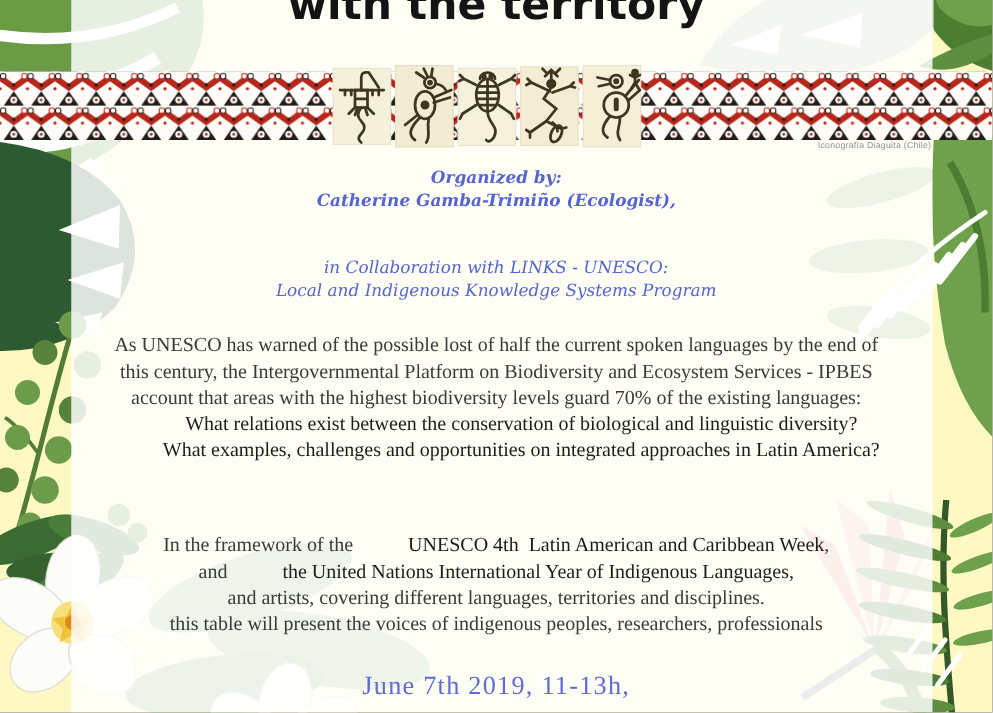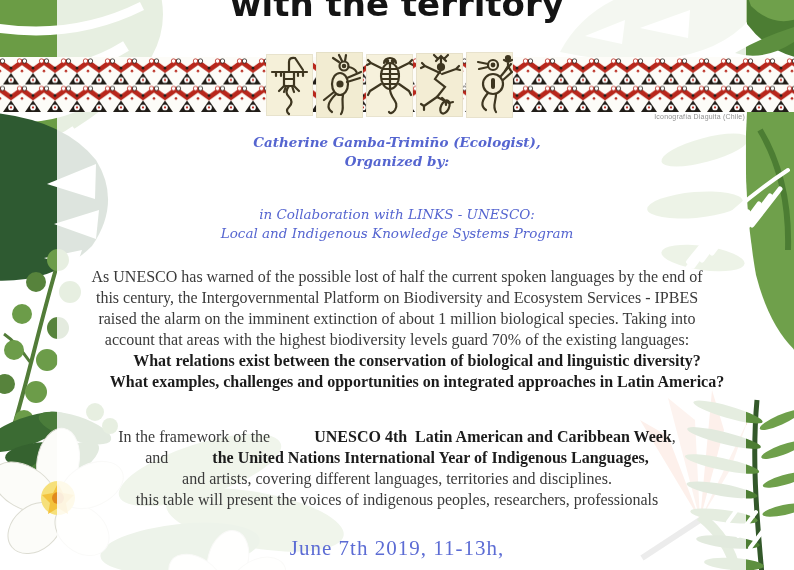--- a/index.html
+++ b/index.html
@@ -1,16 +1,16 @@
 <!DOCTYPE html>
 <html><head>
 <meta charset="utf-8">
 <style>
   html,body{margin:0;padding:0;background:#888;}
-  #poster{position:relative;width:794px;height:570px;margin:0 auto;background:#ffffff;overflow:hidden;
+  #poster{position:relative;width:794px;height:570px;margin:0 auto;background:#fef9c3;overflow:hidden;
           font-family:"Liberation Serif",serif;}
   #decor{position:absolute;left:0;top:0;width:794px;height:570px;z-index:1;}
   .overlay{position:absolute;left:57px;top:0;width:689px;height:570px;background:rgba(255,255,255,0.84);z-index:2;}
   
   .title-clip{position:absolute;left:0;top:0;width:794px;height:27px;overflow:hidden;z-index:3;}
   .title-text{margin-top:-13px;text-align:center;font-family:"DejaVu Sans",sans-serif;
               font-size:34px;line-height:34px;font-weight:600;letter-spacing:0px;color:#141414;}
   
   .band{position:absolute;left:0;top:57px;width:794px;height:55px;z-index:3;}
   .pg-strip{position:absolute;left:266px;top:51px;height:68px;display:flex;gap:3px;align-items:center;z-index:4;}
@@ -19,21 +19,21 @@
                 font-size:7px;color:#8f8f8f;z-index:4;letter-spacing:.2px;}
   
   .center-block{position:absolute;left:0;width:794px;text-align:center;z-index:4;}
   .org-block{top:133px;font-family:"DejaVu Serif",serif;font-style:italic;font-weight:700;
              font-size:13.5px;line-height:18.5px;}
   .collab-block{top:205px;font-family:"DejaVu Serif",serif;font-style:italic;font-weight:400;
              font-size:13.5px;line-height:18.5px;}
   .body-block{top:266px;font-size:16px;line-height:21px;}
   .fw-block{top:426px;font-size:16px;line-height:21px;}
   .t-line{white-space:pre;}
-  .t-line.bold, .t-line .bold{font-weight:700;color:#1c1c1c;padding-left:40px;}
+  .t-line.bold, .t-line .bold{font-weight:400;color:#1c1c1c;padding-left:40px;}
   .date-line{top:535px;font-size:21px;line-height:26px;letter-spacing:1px;}
 </style>
 </head>
 <body>
 
 <div id="poster">
 
   <svg id="decor" viewBox="0 0 794 570" xmlns="http://www.w3.org/2000/svg">
 
     <g>
@@ -238,33 +238,32 @@
         <path d="M22,41 C16,48 14,54 20,58 M30,42 C30,50 26,54 30,60"></path>
         <circle cx="42" cy="6" r="2" fill="#3e3620"></circle>
           <path d="M42,8 v6 M42,10 l-4,-2 M42,10 l4,-2 M42,14 l-3,5 M42,14 l3,5"></path>
       </svg>
     </div>
   </div>
 
   <div class="band-caption">Iconografía Diaguita (Chile)</div>
 
   <div class="center-block org-block" style="color: rgb(85, 101, 208);">
+    <div class="t-line">Organized by:</div>
     <div class="t-line">Catherine Gamba-Trimiño (Ecologist),</div>
-    <div class="t-line">Organized by:</div>
   </div>
 
   <div class="center-block collab-block" style="color: rgb(85, 101, 208);">
     <div class="t-line">in Collaboration with LINKS - UNESCO:</div>
     <div class="t-line">Local and Indigenous Knowledge Systems Program</div>
   </div>
 
   <div class="center-block body-block" style="color: rgb(58, 58, 58);">
       <div class="t-line">As UNESCO has warned of the possible lost of half the current spoken languages by the end of</div>
       <div class="t-line">this century, the Intergovernmental Platform on Biodiversity and Ecosystem Services - IPBES</div>
-      <div class="t-line">raised the alarm on the imminent extinction of about 1 million biological species. Taking into</div>
       <div class="t-line">account that areas with the highest biodiversity levels guard 70% of the existing languages:</div>
       <div class="t-line bold">What relations exist between the conservation of biological and linguistic diversity?</div>
       <div class="t-line bold">What examples, challenges and opportunities on integrated approaches in Latin America?</div>
     </div>
 
   <div class="center-block fw-block" style="color: rgb(58, 58, 58);">
       <div class="t-line"><span>In the framework of the </span><span class="bold">UNESCO 4th  Latin American and Caribbean Week</span><span>,</span></div>
       <div class="t-line"><span>and </span><span class="bold">the United Nations International Year of Indigenous Languages,</span></div>
       <div class="t-line"><span>and artists, covering different languages, territories and disciplines.</span></div>
       <div class="t-line"><span>this table will present the voices of indigenous peoples, researchers, professionals</span></div>

